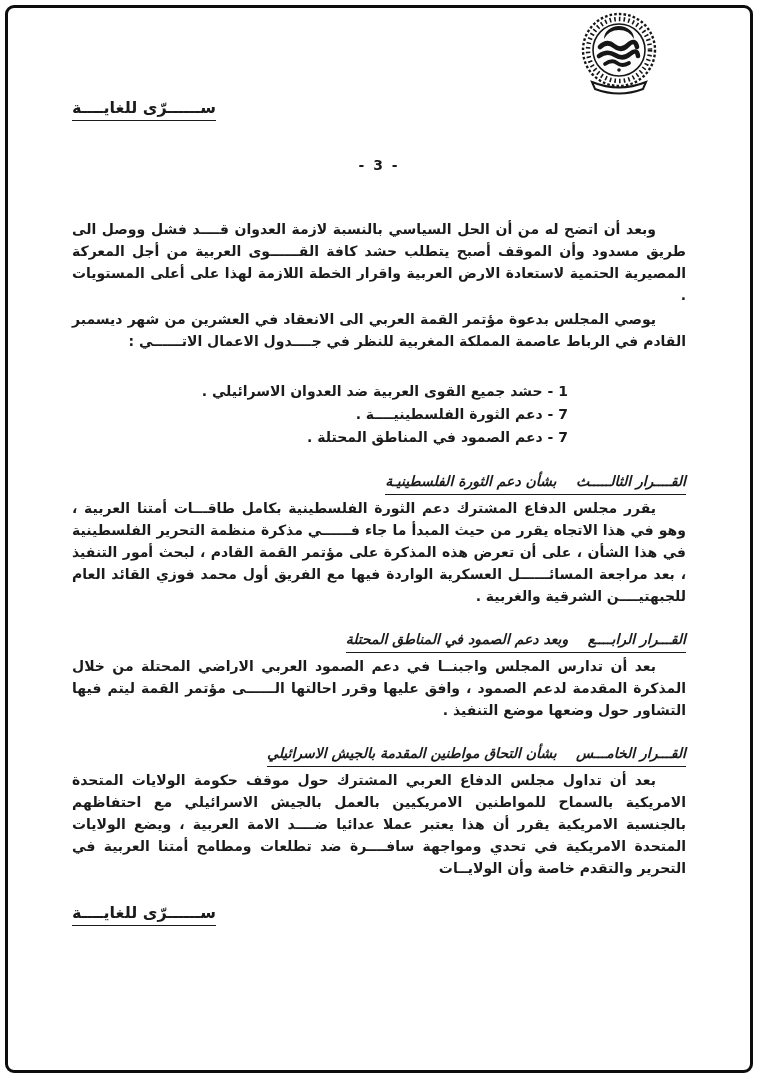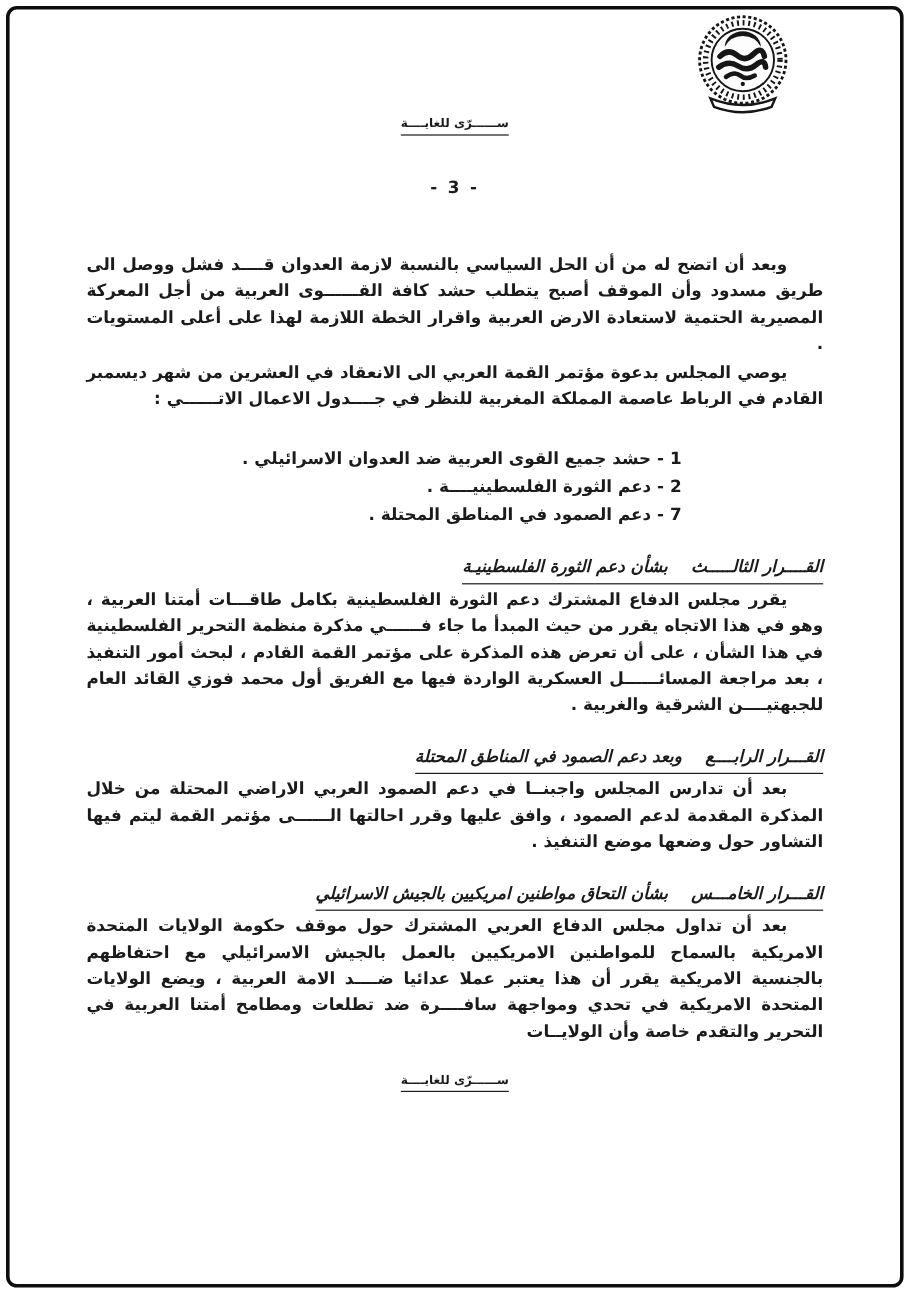--- a/index.html
+++ b/index.html
@@ -28,22 +28,22 @@
   }
   .page {
     position: absolute;
     inset: 10px;
     padding: 0 62px;
     direction: rtl;
     font-weight: 700;
     font-size: 14px;
   }
   .classification {
-    text-align: center;
-    font-size: 10px;
+    text-align: left;
+    font-size: 16px;
     letter-spacing: 0.5px;
   }
   .classification .ul {
     display: inline-block;
     border-bottom: 1.5px solid #1b1b1b;
     padding-bottom: 3px;
   }
   .classification.top { margin-top: 88px; }
   .classification.bottom { margin-top: 24px; }
   .pageno {
@@ -105,36 +105,36 @@
   </div>
 
   <div class="pageno">- 3 -</div>
 
   <p class="para first">وبعد أن اتضح له من أن الحل السياسي بالنسبة لازمة العدوان قــــد فشل ووصل الى طريق مسدود وأن الموقف أصبح يتطلب حشد كافة القــــــوى العربية من أجل المعركة المصيرية الحتمية لاستعادة الارض العربية واقرار الخطة اللازمة لهذا على أعلى المستويات .</p>
 
   <p class="para">يوصي المجلس بدعوة مؤتمر القمة العربي الى الانعقاد في العشرين من شهر ديسمبر القادم في الرباط عاصمة المملكة المغربية للنظر في جــــدول الاعمال الاتــــــي :</p>
 
   <div class="agenda">
     <div class="agenda-item">1 - حشد جميع القوى العربية ضد العدوان الاسرائيلي .</div>
-    <div class="agenda-item">2 - دعم الثورة الفلسطينيــــة .</div>
+    <div class="agenda-item">7 - دعم الثورة الفلسطينيــــة .</div>
     <div class="agenda-item">7 - دعم الصمود في المناطق المحتلة .</div>
   </div>
 
   <section class="doc-section">
     <h2 class="section-title">القــــرار الثالـــــث    بشأن دعم الثورة الفلسطينيـة</h2>
     <p class="para">يقرر مجلس الدفاع المشترك دعم الثورة الفلسطينية بكامل طاقـــات أمتنا العربية ، وهو في هذا الاتجاه يقرر من حيث المبدأ ما جاء فــــــي مذكرة منظمة التحرير الفلسطينية في هذا الشأن ، على أن تعرض هذه المذكرة على مؤتمر القمة القادم ، لبحث أمور التنفيذ ، بعد مراجعة المسائــــــل العسكرية الواردة فيها مع الفريق أول محمد فوزي القائد العام للجبهتيــــن الشرقية والغربية .</p>
   </section>
 
   <section class="doc-section">
     <h2 class="section-title">القـــرار الرابــــع    وبعد دعم الصمود في المناطق المحتلة</h2>
     <p class="para">بعد أن تدارس المجلس واجبنــا في دعم الصمود العربي الاراضي المحتلة من خلال المذكرة المقدمة لدعم الصمود ، وافق عليها وقرر احالتها الــــــى مؤتمر القمة ليتم فيها التشاور حول وضعها موضع التنفيذ .</p>
   </section>
 
   <section class="doc-section">
-    <h2 class="section-title">القـــرار الخامـــس    بشأن التحاق مواطنين امريكيين بالجيش الاسرائيلي</h2>
+    <h2 class="section-title">القـــرار الخامـــس    بشأن التحاق مواطنين المقدمة بالجيش الاسرائيلي</h2>
     <p class="para">بعد أن تداول مجلس الدفاع العربي المشترك حول موقف حكومة الولايات المتحدة الامريكية بالسماح للمواطنين الامريكيين بالعمل بالجيش الاسرائيلي مع احتفاظهم بالجنسية الامريكية يقرر أن هذا يعتبر عملا عدائيا ضــــد الامة العربية ، ويضع الولايات المتحدة الامريكية في تحدي ومواجهة سافــــرة ضد تطلعات ومطامح أمتنا العربية في التحرير والتقدم خاصة وأن الولايــات</p>
   </section>
 
   <div class="classification bottom">
     <span class="ul">ســــــرّى للغايــــة</span>
   </div>
 
 </main>
 
 </body></html>

